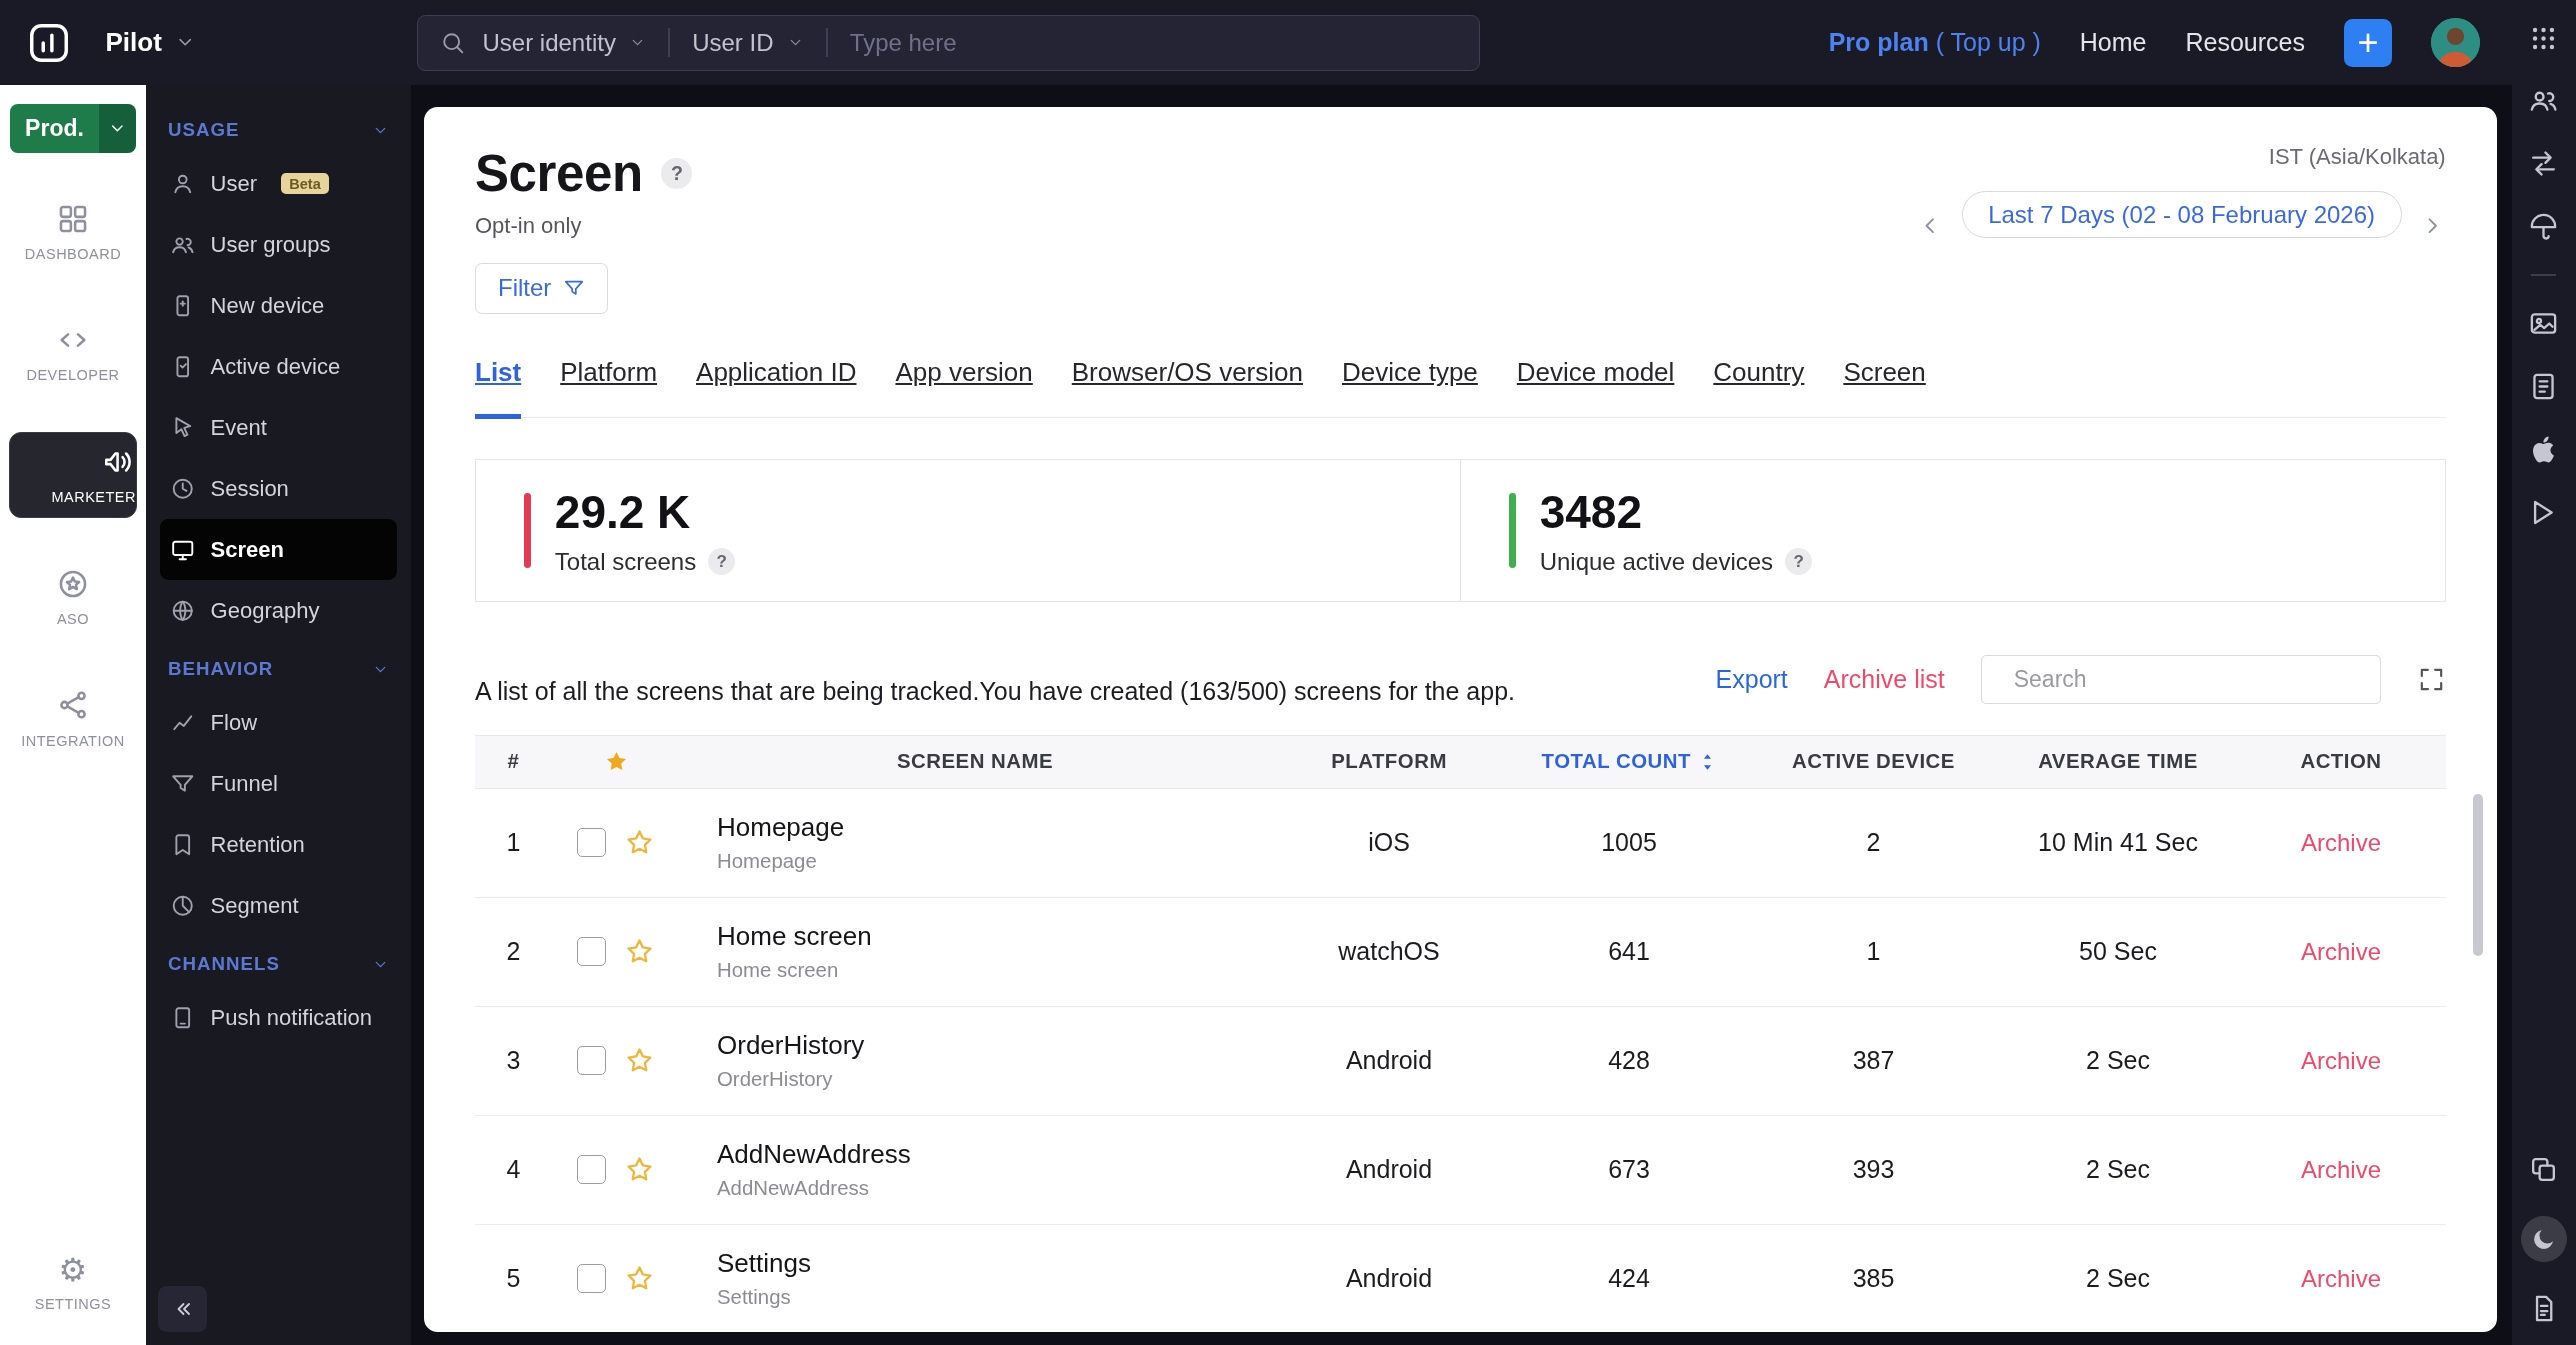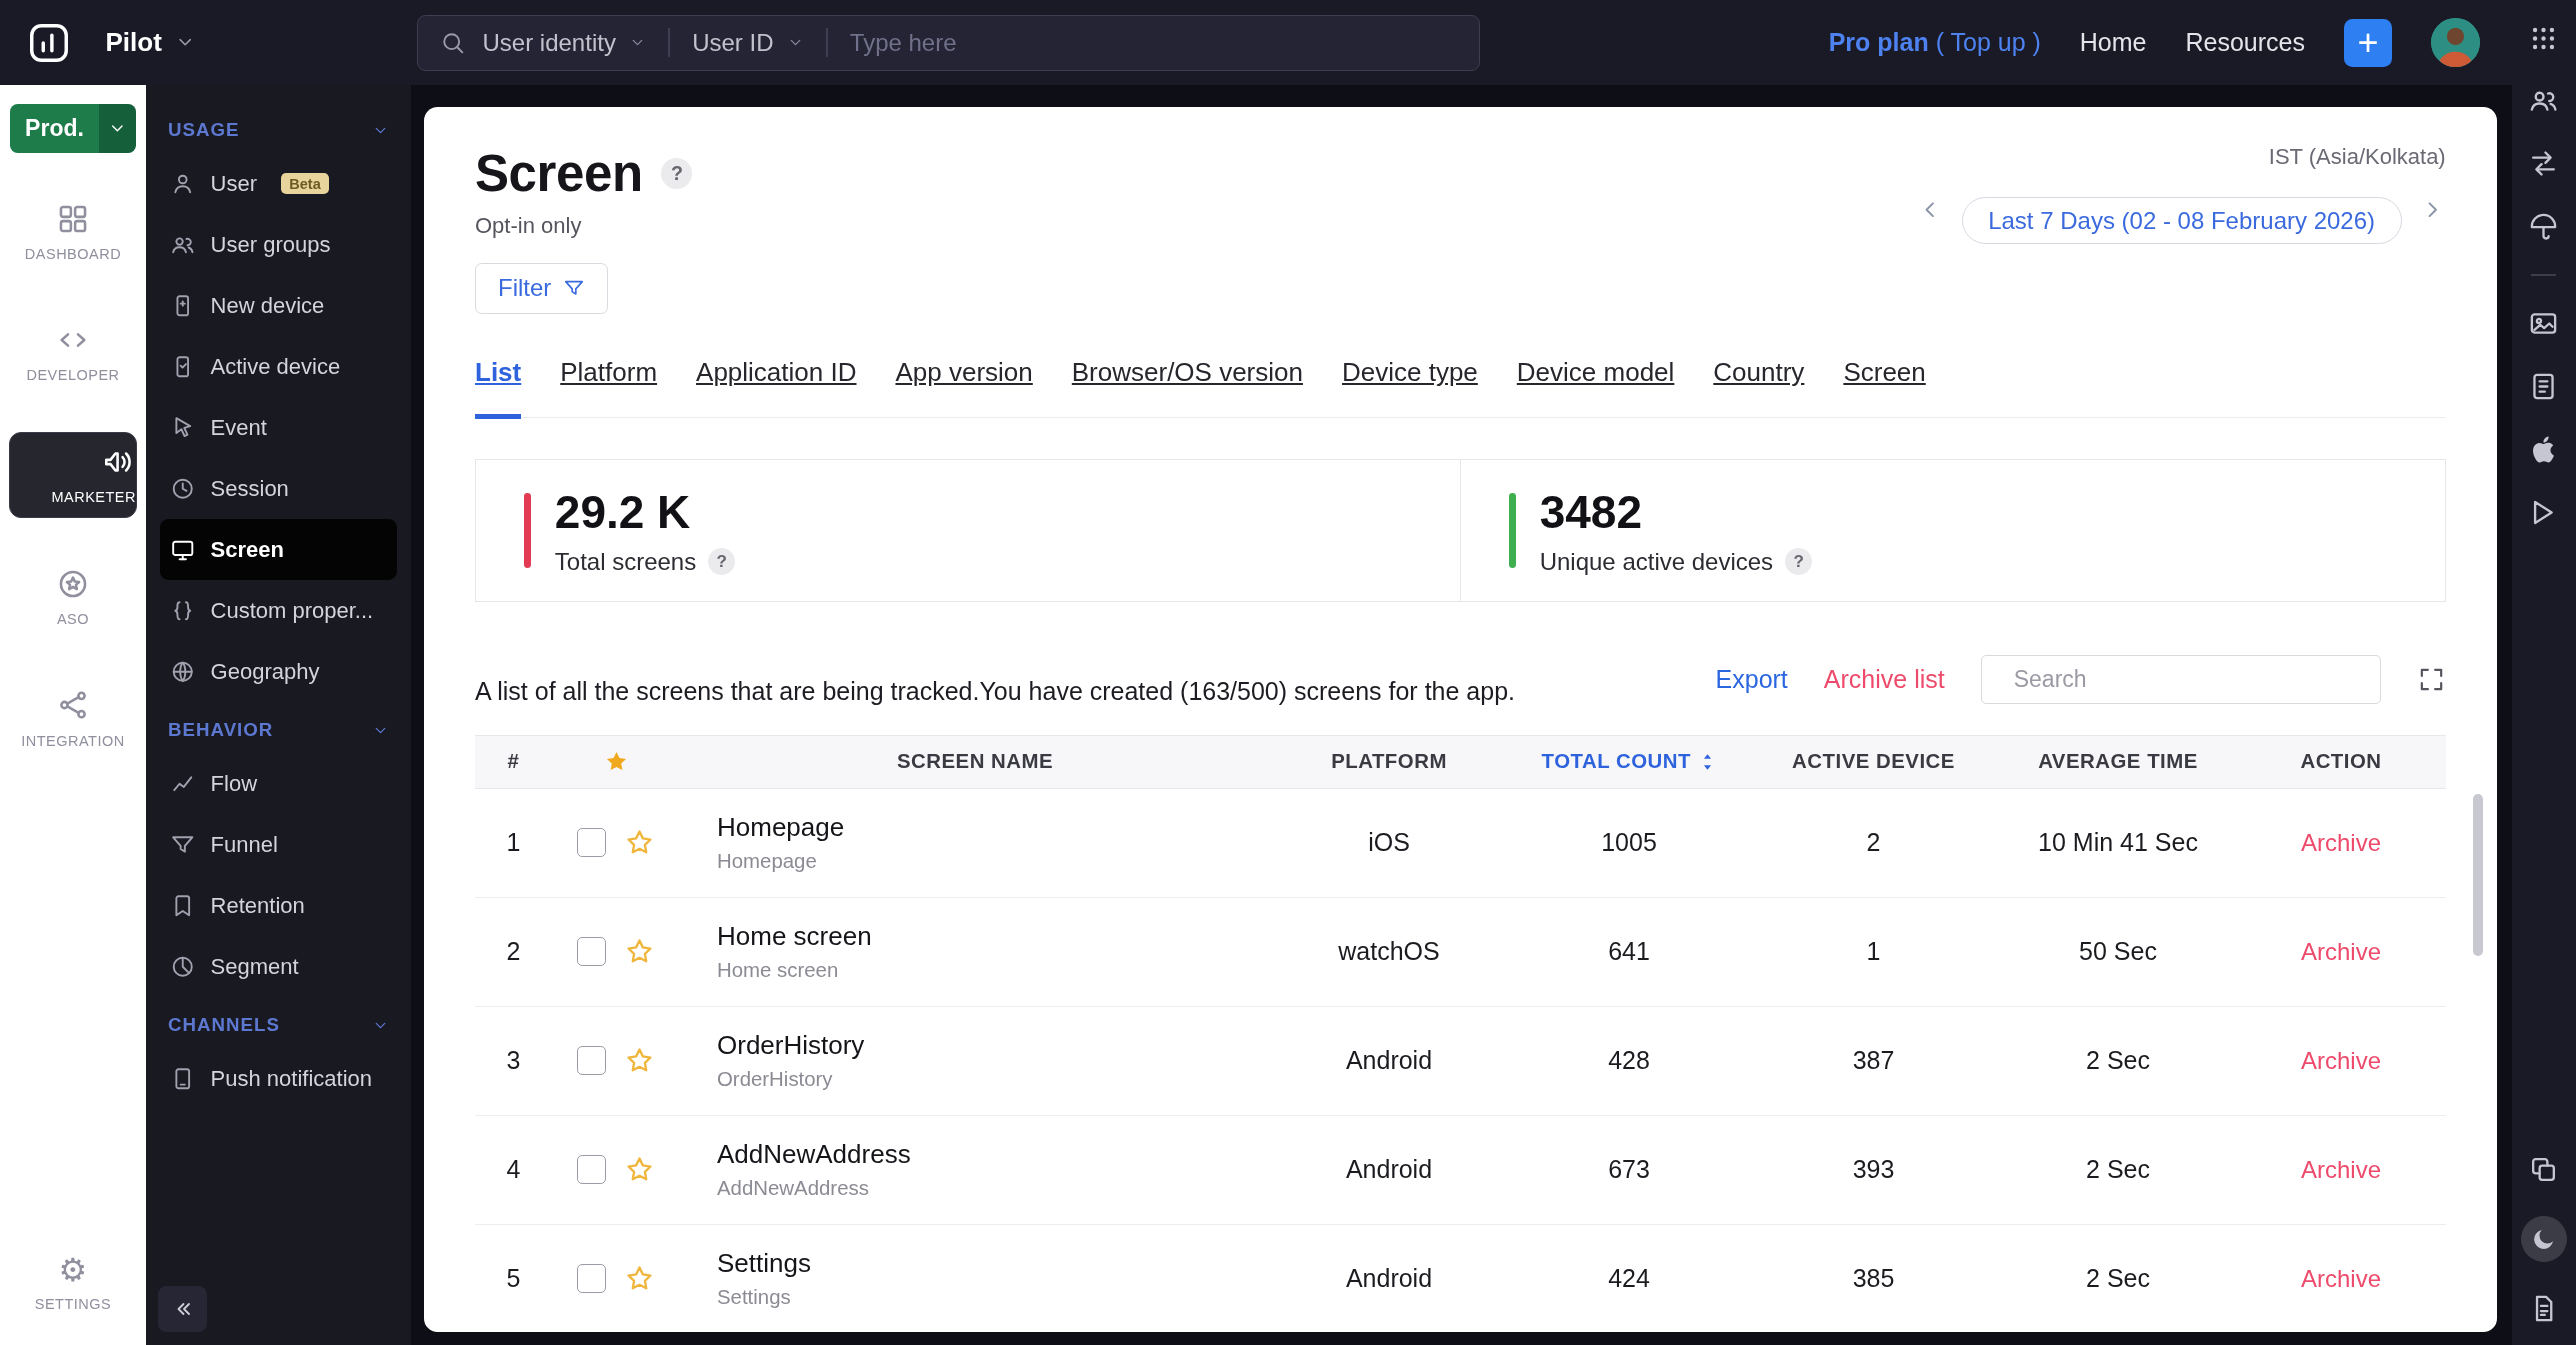--- a/index.html
+++ b/index.html
@@ -59,21 +59,21 @@
   
   .main { position:absolute; left:412px; top:85px; width:2100px; height:1261px; background:#0e0e17; }
   .card { position:absolute; left:12px; top:22px; right:15.3px; bottom:13.6px; background:#fff; border-radius:13.6px; padding:37px 51px 0; overflow:hidden; }
   .card-top { display:flex; justify-content:space-between; align-items:flex-start; }
   .title-row { display:flex; align-items:center; gap:18.7px; }
   .page-title { font-size:51px; font-weight:700; color:#15151a; letter-spacing:-0.4px; }
   .help { width:31px; height:31px; border-radius:50%; background:#ebebee; color:#66666e; font-size:19.6px; font-weight:700; display:flex; align-items:center; justify-content:center; cursor:pointer; flex:0 0 auto; }
   .help.sm { width:27px; height:27px; font-size:17px; }
   .subtitle { margin-top:10.2px; font-size:22px; color:#55555e; }
   .tz { text-align:right; font-size:22px; color:#6a6a74; }
-  .date-row { margin-top:27px; display:flex; align-items:flex-start; gap:18.7px; color:#8b93a8; justify-content:flex-end; }
+  .date-row { margin-top:21px; display:flex; align-items:flex-end; gap:18.7px; color:#8b93a8; justify-content:flex-end; }
   .date-pill { border:1.7px solid #d5d8df; border-radius:34px; padding:8.5px 25.5px; color:#3a6ade; font-size:24px; white-space:nowrap; cursor:pointer; }
   .filter-btn { margin-top:24px; display:inline-flex; align-items:center; gap:12px; border:1.7px solid #d9d9e0; border-radius:6.8px; padding:10.2px 22px; color:#3a6ade; font-size:24px; cursor:pointer; }
   .tabs { margin-top:43px; display:flex; gap:39px; font-size:26px; color:#26262c; border-bottom:1.7px solid #ececf0; }
   .tab { padding-bottom:26px; cursor:pointer; white-space:nowrap;text-decoration:underline; }
   .tab.active { color:#2f63dd; font-weight:700; border-bottom:5.1px solid #2f63dd; margin-bottom:-1.7px; }
 
   .stats { margin-top:41px; border:1.7px solid #e6e6ea; display:flex; height:143px; }
   .stat { flex:1; display:flex; align-items:center; gap:24px; padding-left:48px; }
   .stat + .stat { border-left:1.7px solid #e6e6ea; }
   .accent { width:6.8px; height:75px; border-radius:3.4px; flex:0 0 auto; }
@@ -344,27 +344,20 @@
     <div class="mitem active">
       <svg class="ic" width="25.5" height="25.5" viewBox="0 0 24 24">
           <rect x="3" y="4.5" width="18" height="12.5" rx="2"></rect>
           <path d="M9 21h6"></path>
           <path d="M12 17v4"></path>
         </svg>
       <span>Screen</span>
     </div>
     <div class="mitem">
       <svg class="ic" width="25.5" height="25.5" viewBox="0 0 24 24">
-          <path d="M9 4C7 4 7 6 7 8s.2 3.4-2 4c2.2.6 2 2 2 4s0 4 2 4"></path>
-          <path d="M15 4c2 0 2 2 2 4s-.2 3.4 2 4c-2.2.6-2 2-2 4s0 4-2 4"></path>
-        </svg>
-      <span>Custom proper...</span>
-    </div>
-    <div class="mitem">
-      <svg class="ic" width="25.5" height="25.5" viewBox="0 0 24 24">
           <circle cx="12" cy="12" r="8.5"></circle>
           <path d="M3.5 12h17"></path>
           <path d="M12 3.5c3.2 4 3.2 13 0 17"></path>
           <path d="M12 3.5c-3.2 4-3.2 13 0 17"></path>
         </svg>
       <span>Geography</span>
     </div>
     <div class="msec">
       <span>BEHAVIOR</span>
       <svg class="ic sb-chev" width="17" height="17" viewBox="0 0 24 24">

